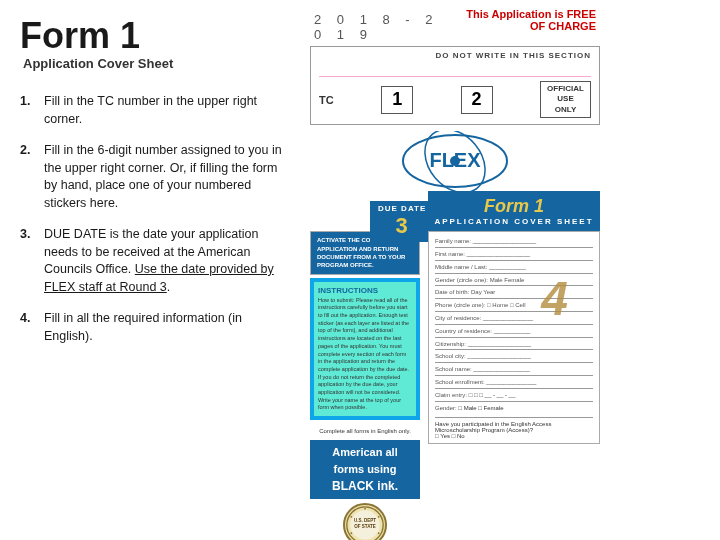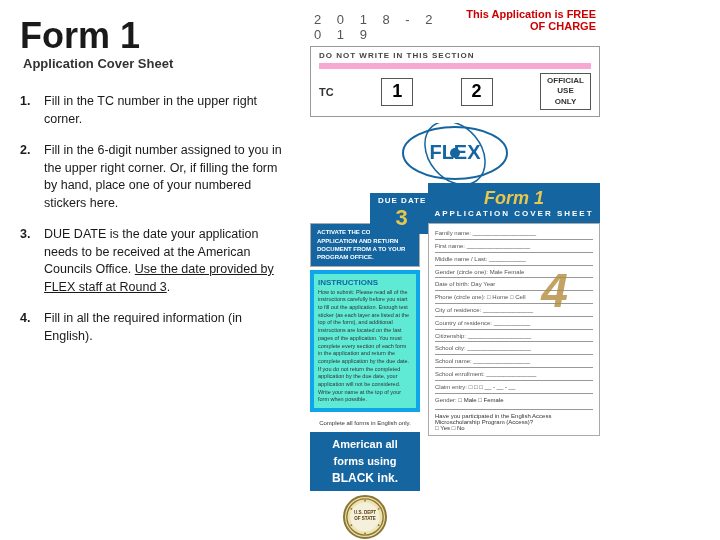--- a/index.html
+++ b/index.html
@@ -107,23 +107,23 @@
       margin-top: 4px;
       position: relative;
       width: 100%;
     }
 
     .do-not-write-label {
       font-size: 8px;
       font-weight: 700;
       letter-spacing: 1px;
       color: #444;
-      text-align: left;
-      border-bottom: 6px solid #f9a8d4;
-      padding-bottom: 3px;
+      text-align: right;
+      border-bottom: 1px solid #f9a8d4;
+      padding-bottom: 16px;
       margin-bottom: 4px;
     }
 
     .do-not-write-fields {
       display: flex;
       align-items: center;
       justify-content: space-between;
       gap: 6px;
     }
 

